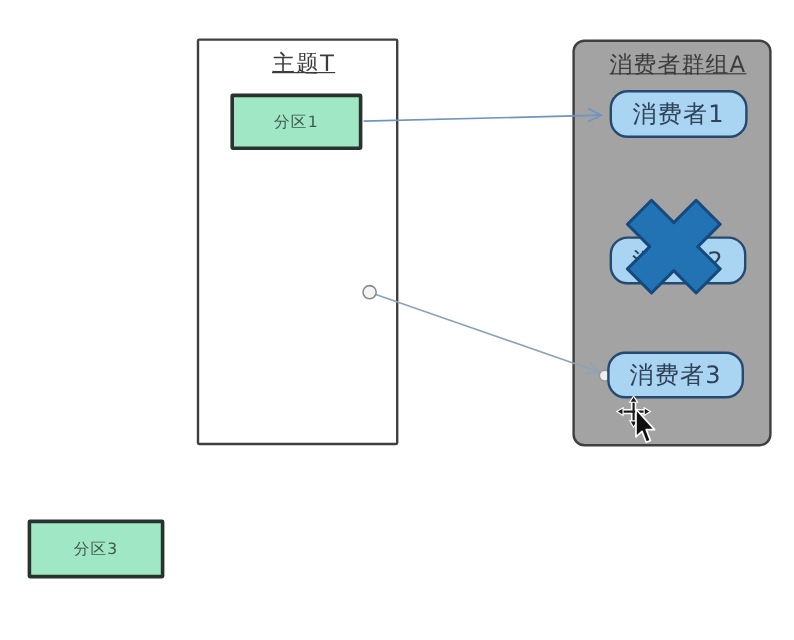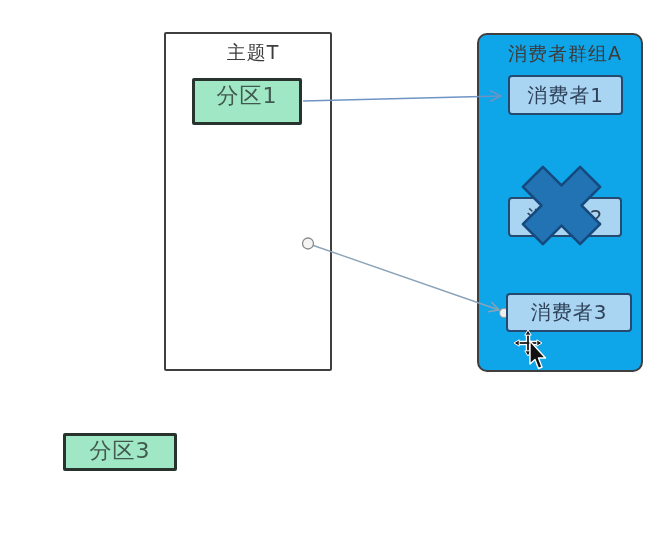--- a/index.html
+++ b/index.html
@@ -20,67 +20,68 @@
     left: 164px; top: 32px;
     width: 168px; height: 339px;
     background: #ffffff;
     border: 2px solid var(--box-border, #3f3f3f);
     border-radius: 2px;
   }
   .group-box {
     position: absolute;
     left: 477px; top: 33px;
     width: 166px; height: 339px;
-    background: #0ea5e9;
+    background: #a3a3a3;
     border: 2px solid var(--box-border, #3f3f3f);
     border-radius: 10px;
   }
   .box-title {
     position: absolute;
     top: 6px; left: 10px; right: 0;
     text-align: center;
     font-size: 19px;
     color: var(--title-text, #3c3c3c);
     letter-spacing: 1px;
     white-space: nowrap;
+    text-decoration: underline;
   }
 
   
   .partition {
     position: absolute;
     display: flex;
-    align-items: flex-start;
+    align-items: center;
     justify-content: center;
     background: var(--partition-fill, #9fe7c5);
     border: 3px solid var(--partition-border, #28332e);
     border-radius: 2px;
-    font-size: 22px;
+    font-size: 13px;
     color: var(--partition-text, #41594f);
     letter-spacing: 1px;
   }
   .partition-1 { left: 192px; top: 78px;  width: 110px; height: 47px; }
   .partition-2 { left: 189px; top: 210px; width: 113px; height: 48px; }
-  .partition-3 { left: 23px;  top: 433px; width: 114px; height: 38px; margin-left: 40px; }
+  .partition-3 { left: 23px;  top: 433px; width: 114px; height: 49px; }
 
   
   .consumer {
     position: absolute;
     display: flex;
     align-items: center;
     justify-content: center;
     background: var(--consumer-fill, #a9d4f2);
     border: 2.5px solid var(--consumer-border, #26496f);
-    border-radius: 4px;
+    border-radius: 15px;
     font-size: 20px;
     color: var(--consumer-text, #2e4158);
     letter-spacing: 1px;
   }
   .consumer-1 { left: 508px; top: 75px;  width: 115px; height: 40px; }
   .consumer-2 { left: 508px; top: 197px; width: 114px; height: 40px; }
-  .consumer-3 { left: 506px; top: 293px; width: 126px; height: 39px; }
+  .consumer-3 { left: 506px; top: 293px; width: 114px; height: 39px; }
 
   .overlay-svg {
     position: absolute;
     left: 0; top: 0;
     width: 662px; height: 533px;
     pointer-events: none;
   }
   .cross-svg {
     position: absolute;
     left: 518px; top: 162px;

